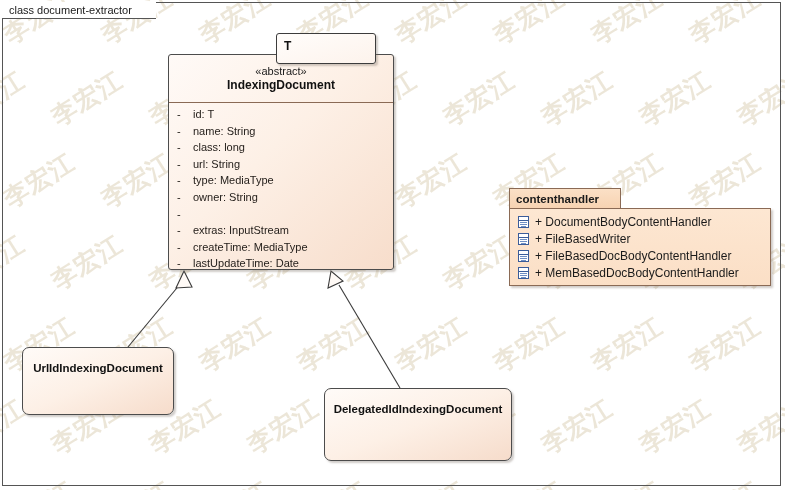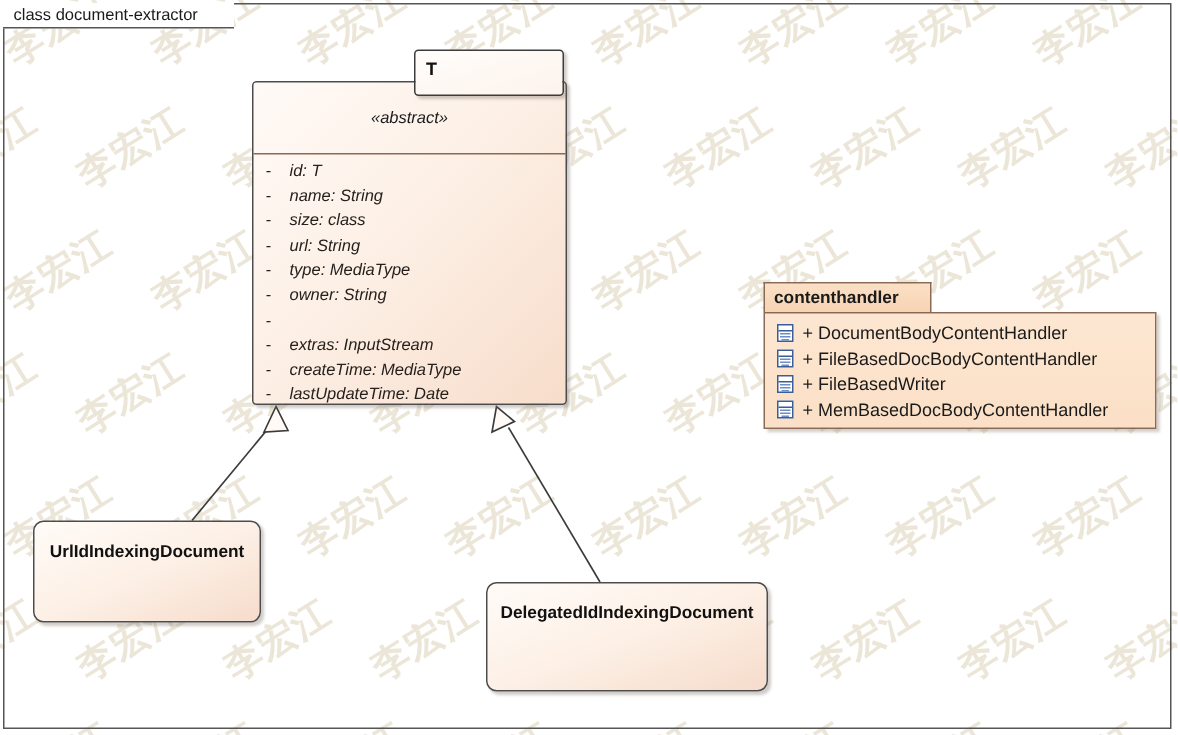--- a/index.html
+++ b/index.html
@@ -103,26 +103,25 @@
     position: absolute;
     z-index: 4;
     box-sizing: border-box;
     box-shadow: 2px 2px 2px rgba(120,110,100,0.35);
   }
 
   
   #class-indexingdocument {
     left: 168px;
     top: 54px;
-    width: 210px;
+    width: 226px;
     height: 216px;
     border: 1px solid #4c4c4c;
     background: linear-gradient(to bottom right, #fffaf7 0%, #fdf0e6 45%, #f7ddcb 100%);
     border-radius: 3px;
-    font-style: italic;
   }
   #class-header {
     height: 48px;
     border-bottom: 1px solid #8a6a55;
     display: flex;
     flex-direction: column;
     align-items: center;
     justify-content: center;
     box-sizing: border-box;
   }
@@ -367,33 +366,34 @@
     <polygon points="331,271 328,288 343,281" fill="#fffaf6" stroke="#3a3a3a" stroke-width="1.1"></polygon>
   </svg>
 
   <div id="type-param-box" class="node">
     <span id="type-param-label">T</span>
   </div>
 
   <div id="class-indexingdocument" class="node">
     <div id="class-header">
       <div id="class-stereotype">«abstract»</div>
+      <div id="class-name">IndexingDocument</div>
     </div>
     <div id="class-attributes">
         <div class="attr-row">
           <span class="attr-vis">-</span>
           <span class="attr-text">id: T</span>
         </div>
         <div class="attr-row">
           <span class="attr-vis">-</span>
           <span class="attr-text">name: String</span>
         </div>
         <div class="attr-row">
           <span class="attr-vis">-</span>
-          <span class="attr-text">size: class</span>
+          <span class="attr-text">class: long</span>
         </div>
         <div class="attr-row">
           <span class="attr-vis">-</span>
           <span class="attr-text">url: String</span>
         </div>
         <div class="attr-row">
           <span class="attr-vis">-</span>
           <span class="attr-text">type: MediaType</span>
         </div>
         <div class="attr-row">
@@ -430,25 +430,25 @@
     <div id="package-tab">
       <span id="package-name">contenthandler</span>
     </div>
     <div id="package-body">
         <div class="pkg-item">
           <span class="pkg-icon"></span>
           <span class="pkg-label">+ DocumentBodyContentHandler</span>
         </div>
         <div class="pkg-item">
           <span class="pkg-icon"></span>
-          <span class="pkg-label">+ FileBasedDocBodyContentHandler</span>
+          <span class="pkg-label">+ FileBasedWriter</span>
         </div>
         <div class="pkg-item">
           <span class="pkg-icon"></span>
-          <span class="pkg-label">+ FileBasedWriter</span>
+          <span class="pkg-label">+ FileBasedDocBodyContentHandler</span>
         </div>
         <div class="pkg-item">
           <span class="pkg-icon"></span>
           <span class="pkg-label">+ MemBasedDocBodyContentHandler</span>
         </div>
       </div>
   </div>
 
 </div>
 

